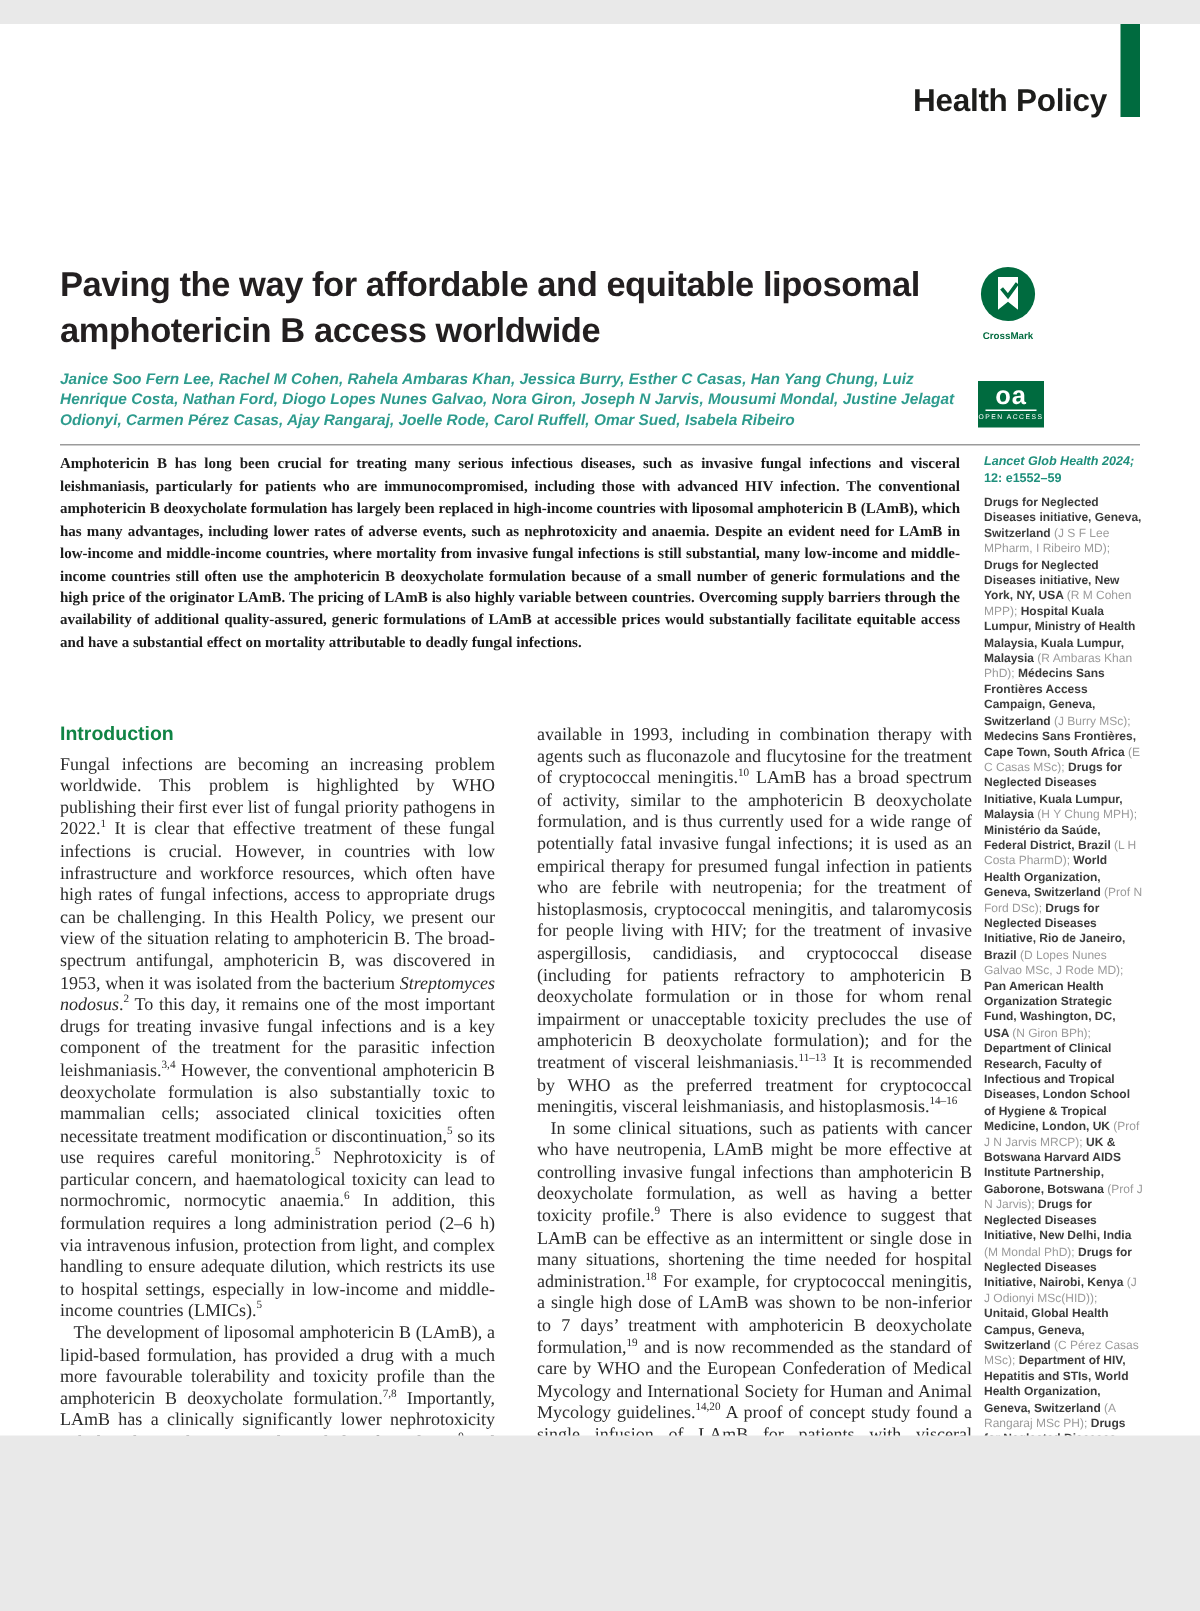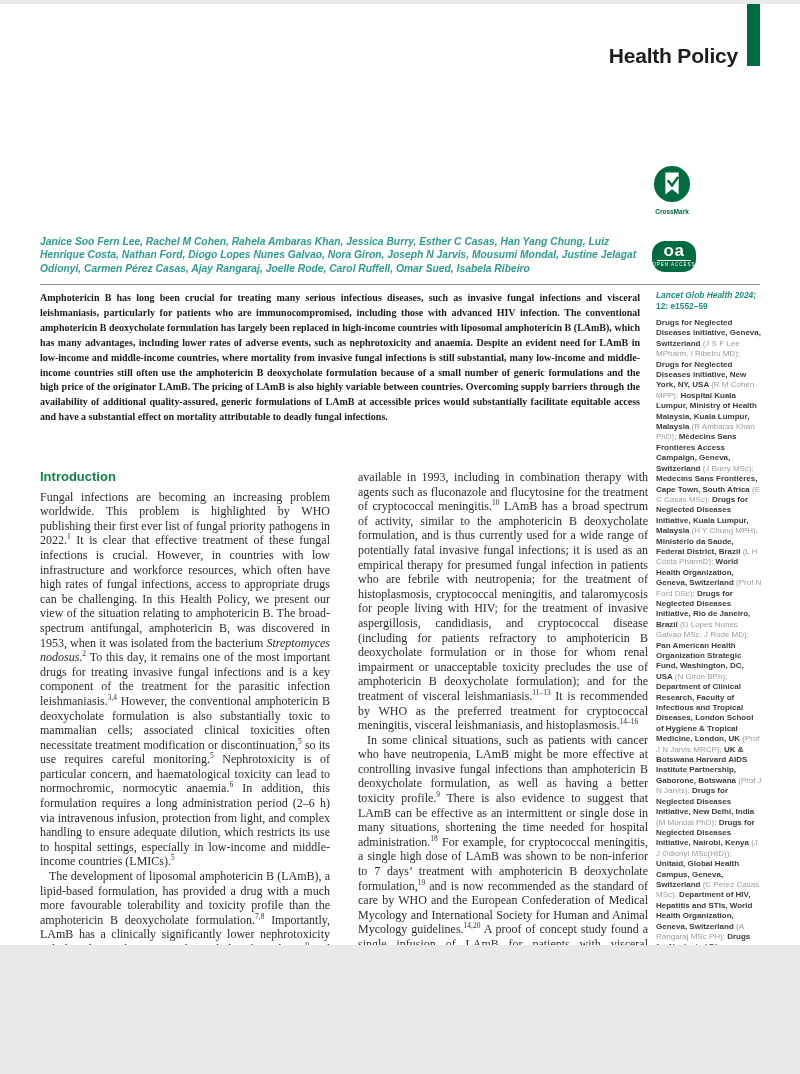--- a/index.html
+++ b/index.html
@@ -1,18 +1,18 @@
 <!DOCTYPE html>
 <html lang="en"><head>
 <meta charset="utf-8">
 <style>
   html,body { margin:0; padding:0; background:#e9e9e9; }
   #page {
     position:relative; width:800px; height:941px; background:#ffffff;
-    margin:4px auto; overflow:hidden;
+    margin:16px auto; overflow:hidden;
     font-family:"Liberation Sans", sans-serif; color:#231f20;
   }
   
   .corner-bar { position:absolute; top:0; right:40px; width:13px; height:62px; background:#006B3F; }
   .section-label {
     position:absolute; top:40px; right:62px; font-size:21px; font-weight:600;
     color:#1d1d1b; letter-spacing:-0.2px;
   }
   
   .title {
@@ -23,21 +23,21 @@
   .authors {
     position:absolute; left:40px; top:231px; width:600px;
     font-size:10.3px; font-style:italic; line-height:13.4px; color:#2E9C8E; font-weight:600;
   }
   .rule { position:absolute; left:40px; top:280px; width:720px; height:1px; background:#9b9b9b; }
   
   .badges { position:absolute; left:648px; top:161px; width:48px; }
   .crossmark { width:40px; margin-left:4px; text-align:center; cursor:pointer; }
   .crossmark-caption { font-size:6.5px; font-weight:700; color:#006B3F; margin-top:1px; }
   .oa-badge {
-    margin:26px 0 0 4px; width:44px; height:31px; background:#006B3F; border-radius:13px;
+    margin:26px 0 0 4px; width:44px; height:31px; background:#006B3F; border-radius:0;
     display:flex; flex-direction:column; align-items:center; justify-content:flex-start;text-align:right;
   }
   .oa-text { color:#fff; font-weight:700; font-size:17px; line-height:19px; letter-spacing:0.5px; }
   .oa-divider { width:34px; height:1px; background:#ffffff; margin:0 0 1px 0; }
   .oa-subtext { color:#fff; font-size:4.5px; letter-spacing:1px; text-transform:uppercase; }
   
   .abstract {
     position:absolute; left:40px; top:287px; width:600px;
     font-family:"Liberation Serif", serif; font-size:10px; font-weight:700;
     line-height:14.9px; text-align:justify; color:#1c1c1c;
@@ -75,20 +75,24 @@
   }
 </style>
 </head>
 <body>
 
 <div id="page">
 
   <div class="corner-bar"></div>
   <div class="section-label">Health Policy</div>
 
+  <div class="title">
+    <div>Paving the way for affordable and equitable liposomal</div>
+    <div>amphotericin B access worldwide</div>
+  </div>
 
   <div class="badges">
     <div class="crossmark">
       <span>
         <svg width="38" height="38" viewBox="0 0 40 40">
           <circle cx="20" cy="20" r="19" fill="#006B3F"></circle>
           <path d="M13 8 h14 v23 l-7 -5.5 -7 5.5 z" fill="#ffffff"></path>
           <path d="M15.5 16 l4.5 5.5 6.5 -9" fill="none" stroke="#006B3F" stroke-width="2.6"></path>
         </svg>
       </span>

